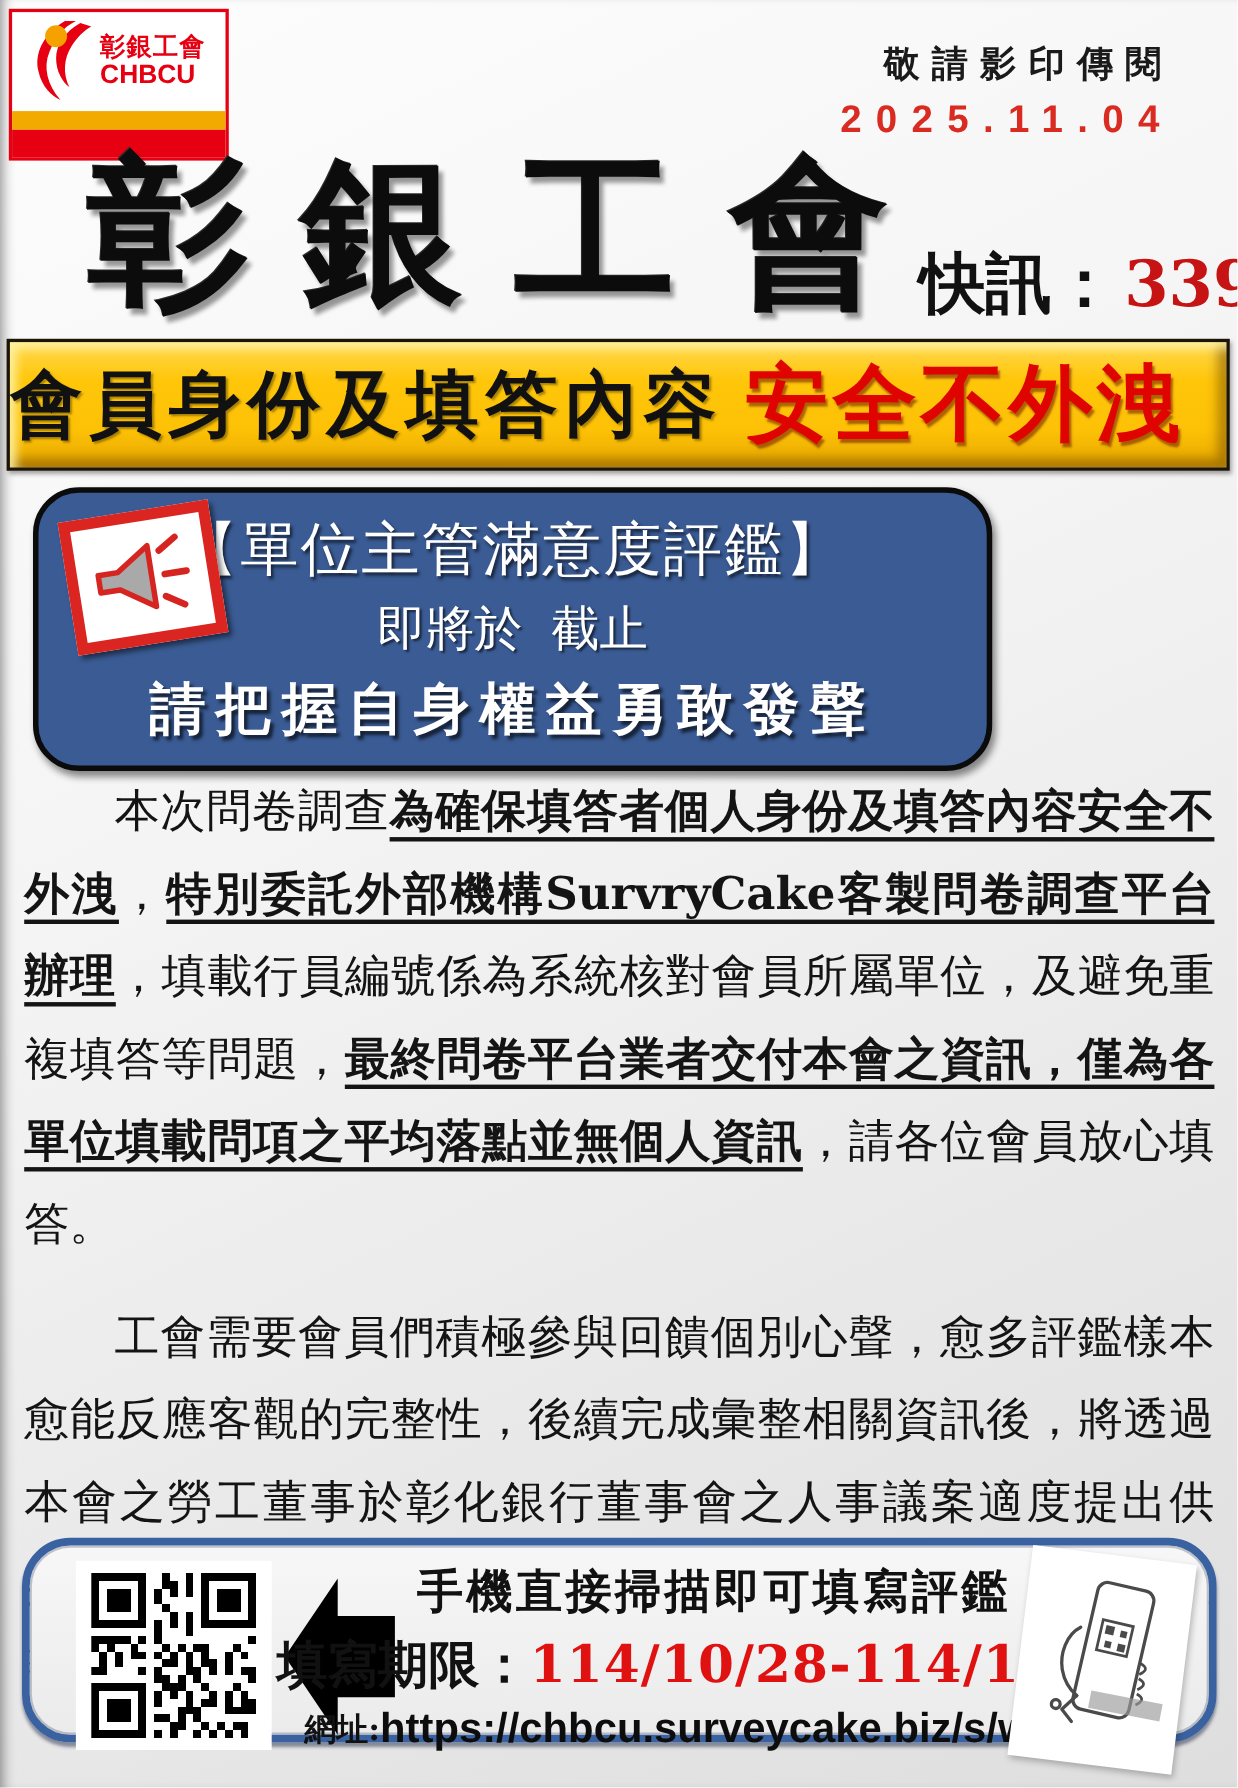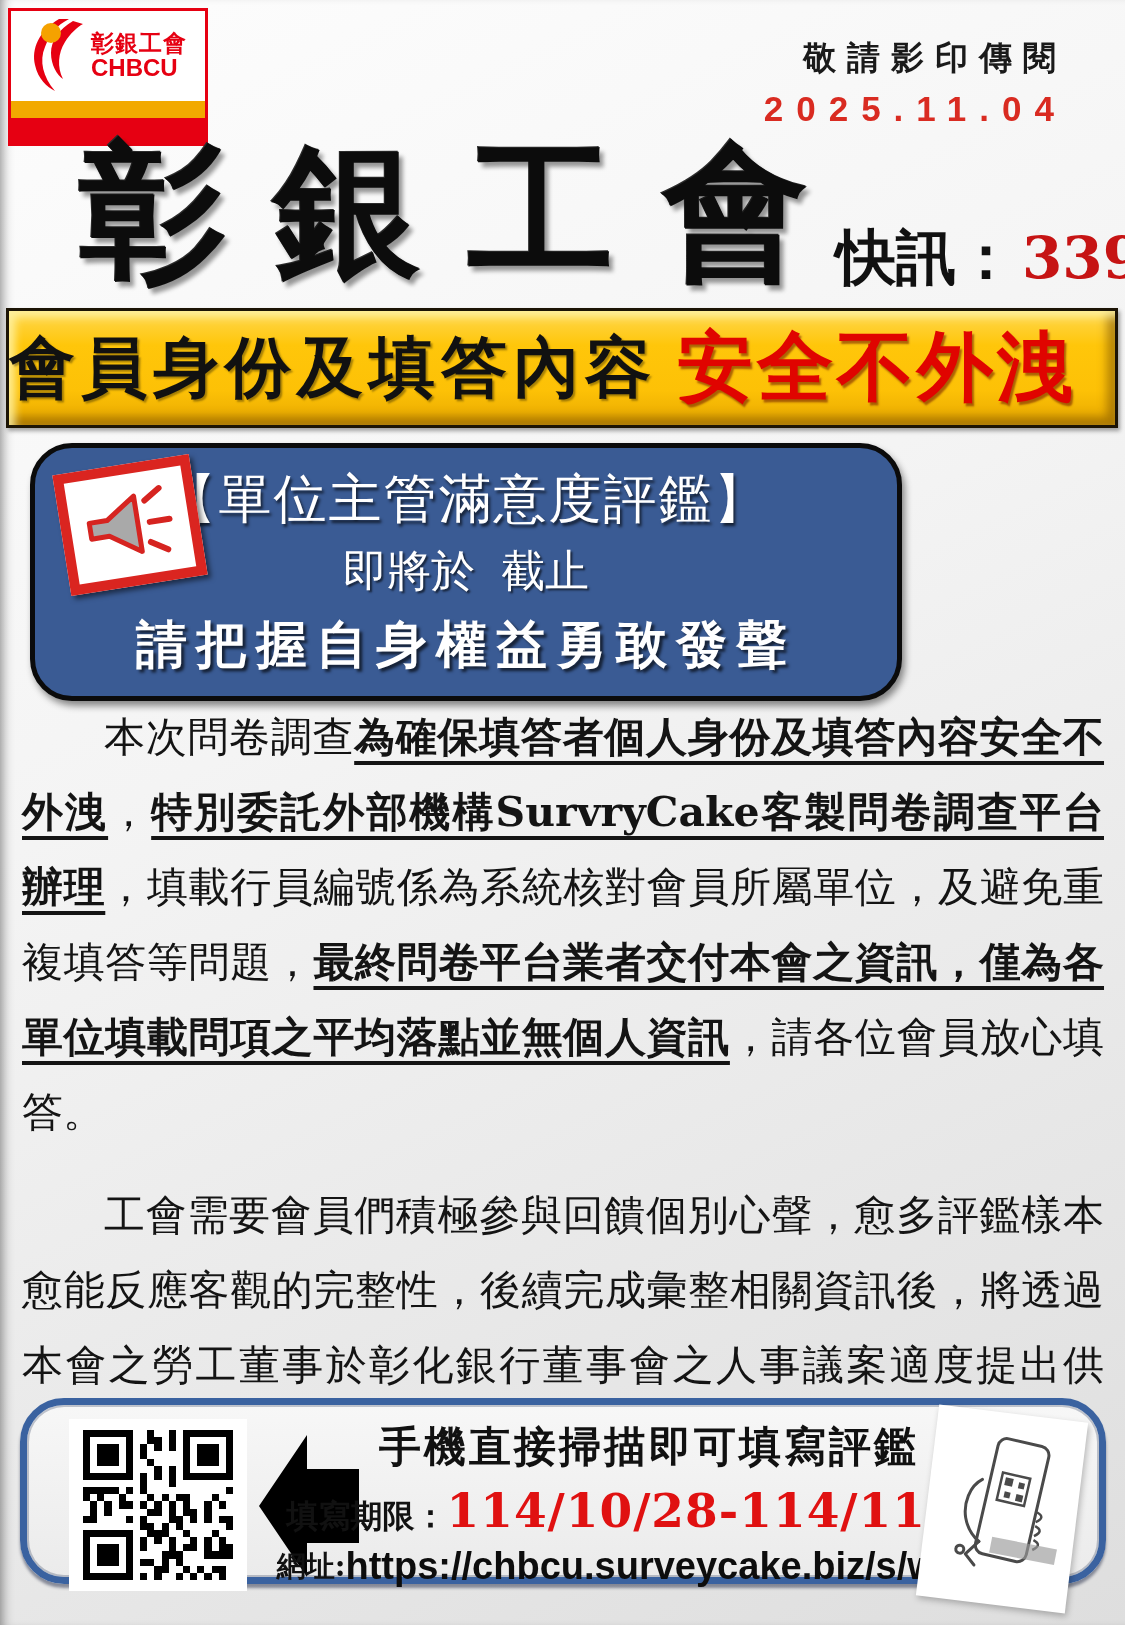--- a/index.html
+++ b/index.html
@@ -75,21 +75,21 @@
     position:absolute;left:20px;top:1398px;width:1086px;height:186px;box-sizing:border-box;
     border:7px solid #3a62a0;border-radius:44px;
     background:linear-gradient(180deg,#f7f7f7,#ebebeb);
     box-shadow:0 4px 3px rgba(15,25,55,.45), inset 0 0 0 2px rgba(20,35,70,.25);
   }
   .qr-panel{position:absolute;left:42px;top:14px;width:178px;height:172px;background:#fff;display:flex;align-items:center;justify-content:center;}
   .block-arrow{position:absolute;left:232px;top:26px;}
   .footer-text{position:absolute;left:332px;top:14px;width:580px;text-align:center;white-space:nowrap;}
   .f-line1{font-size:42px;font-weight:bold;color:#111;letter-spacing:3px;}
   .f-line2{margin-top:8px;display:flex;justify-content:center;align-items:baseline;}
-  .f-deadline-label{font-size:32px;font-weight:bold;color:#111;text-align:center;}
+  .f-deadline-label{font-size:46px;font-weight:bold;color:#111;text-align:center;}
   .f-deadline-value{font-size:47px;font-weight:600;color:#e01111;font-family:"DejaVu Serif",serif;letter-spacing:1px;}
   .f-line3{margin-top:6px;display:flex;justify-content:center;align-items:center;}
   .f-url-label{font-size:29px;font-weight:bold;color:#111;}
   .f-url{font-size:38px;font-weight:bold;color:#0d0d0d;font-family:"Liberation Sans",sans-serif;text-decoration:none;}
   .phone-card{position:absolute;right:22px;top:8px;width:150px;height:192px;background:#fff;transform:rotate(7deg);box-shadow:2px 3px 6px rgba(0,0,0,.25);display:flex;align-items:center;justify-content:center;}
 </style>
 </head>
 <body>
 
 <div class="page">

